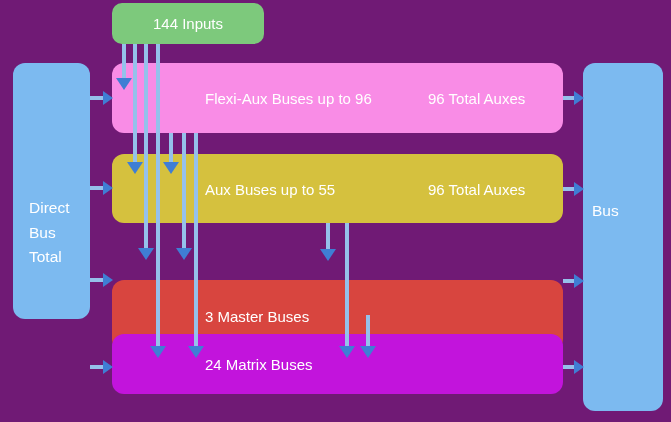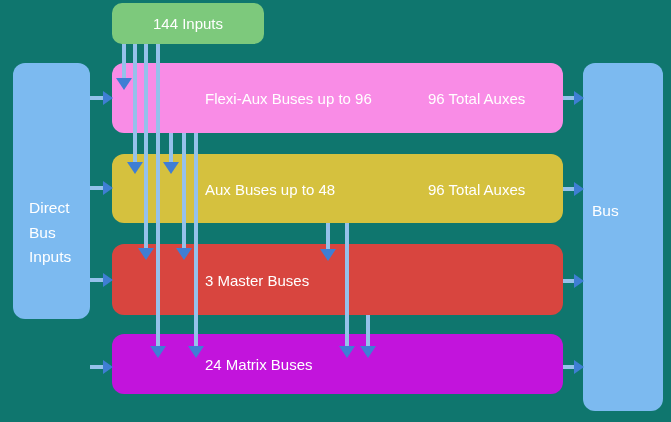--- a/index.html
+++ b/index.html
@@ -1,20 +1,20 @@
 <!DOCTYPE html>
 <html><head>
 <meta charset="utf-8">
 <style>
   html, body { margin: 0; padding: 0; background: #ffffff; }
   #canvas {
     position: relative;
     width: 671px;
     height: 422px;
-    background: #0f766e;
+    background: #701a75;
     overflow: hidden;
     font-family: "Liberation Sans", sans-serif;
     color: #ffffff;
   }
   .box {
     position: absolute;
     border-radius: 12px;
     box-sizing: border-box;
   }
   .bus-row { left: 112px; width: 451px; }
@@ -69,35 +69,35 @@
 <div id="canvas">
 
   <div class="box" id="inputs-box" style="background: rgb(125, 201, 124);">
     <span>144 Inputs</span>
   </div>
 
   <div class="box" id="direct-inputs-box" style="background: rgb(124, 186, 240);">
     <div class="side-text">
       <div>Direct</div>
       <div>Bus</div>
-      <div>Inputs</div>
+      <div>Total</div>
     </div>
   </div>
 
   <div class="box bus-row" id="flexi-aux-box" style="background: rgb(249, 140, 230);">
     <span class="bus-label">Flexi-Aux Buses up to 96</span>
     <span class="bus-label second">96 Total Auxes</span>
   </div>
 
   <div class="box bus-row" id="aux-box" style="background: rgb(213, 193, 62);">
-    <span class="bus-label">Aux Buses up to 48</span>
+    <span class="bus-label">Aux Buses up to 55</span>
     <span class="bus-label second">96 Total Auxes</span>
   </div>
 
-  <div class="box bus-row" id="master-box" style="background: rgb(216, 69, 63);">
+  <div class="box bus-row" id="master-box" style="background: rgb(216, 69, 63); margin-top: 36px;">
     <span class="bus-label">3 Master Buses</span>
   </div>
 
   <div class="box bus-row" id="matrix-box" style="background: rgb(194, 20, 220);">
     <span class="bus-label">24 Matrix Buses</span>
   </div>
 
   <div class="box" id="outputs-box" style="background: rgb(124, 186, 240);">
     <div class="side-text">
       <div>Bus</div>

